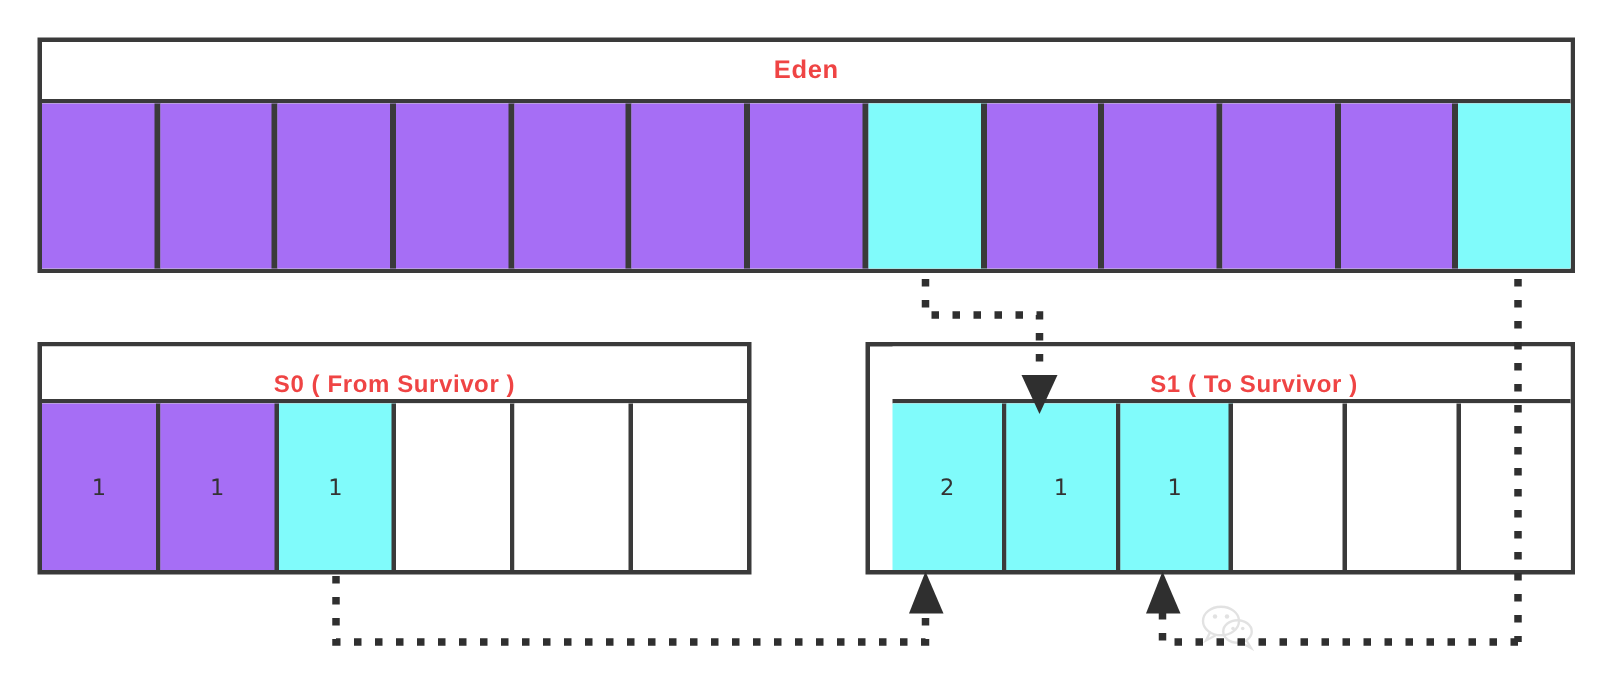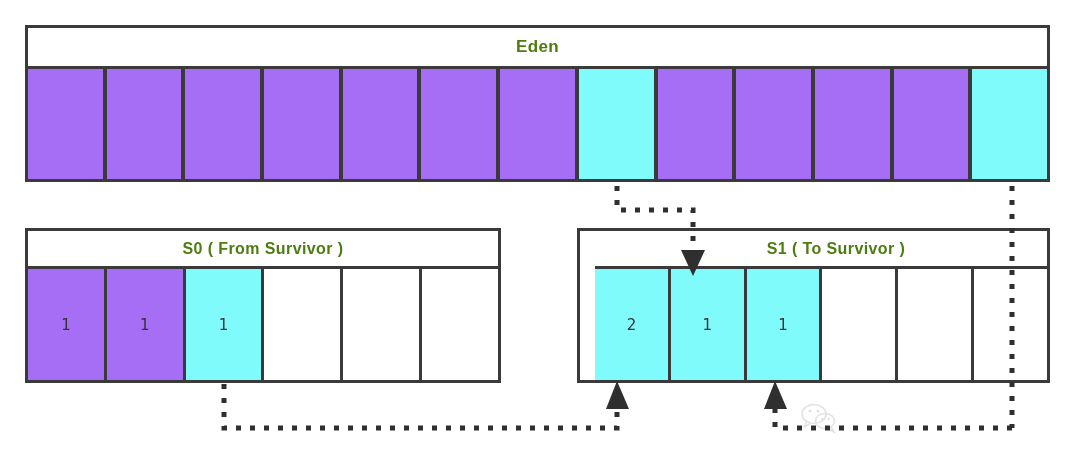--- a/index.html
+++ b/index.html
@@ -32,21 +32,21 @@
   .region-header {
     box-sizing: border-box;
     flex: 0 0 auto;
     display: flex;
     align-items: center;
     justify-content: center;
     border-bottom: 3px solid #3a3a3a;
     background: #ffffff;
   }
   .region-title {
-    color: #4d7c0f;
+    color: #ef4444;
     font-weight: bold;
     letter-spacing: 0.4px;
     white-space: nowrap;
   }
   .cells {
     flex: 1 1 auto;
     display: flex;
     flex-direction: row;
     background: #ffffff;
   }
@@ -84,21 +84,21 @@
     width: 476px;
     height: 155px;
   }
   #s1 {
     left: 577px;
     top: 228px;
     width: 473px;
     height: 155px;
     padding-left: 15px;
   }
-  .survivor .region-header { height: 38px; }
+  .survivor .region-header { height: 38px; align-items: flex-end; }
   .survivor .region-title { font-size: 16px; }
   .survivor .cell { font-size: 15px; }
   #s1 .region-header { justify-content: center; padding-left: 30px; }
 
   
   #wires {
     position: absolute;
     left: 0; top: 0;
     width: 1080px;
     height: 461px;

